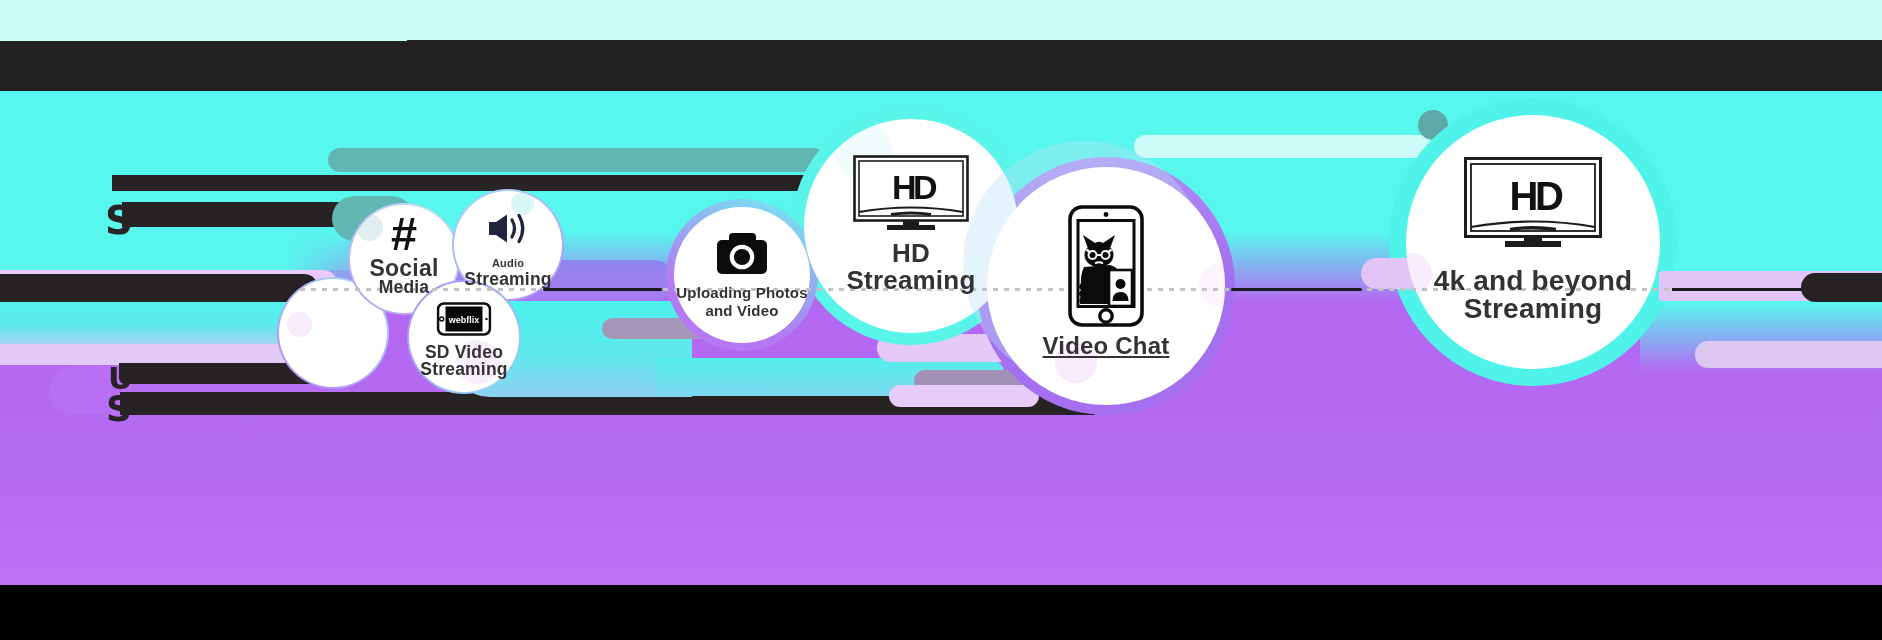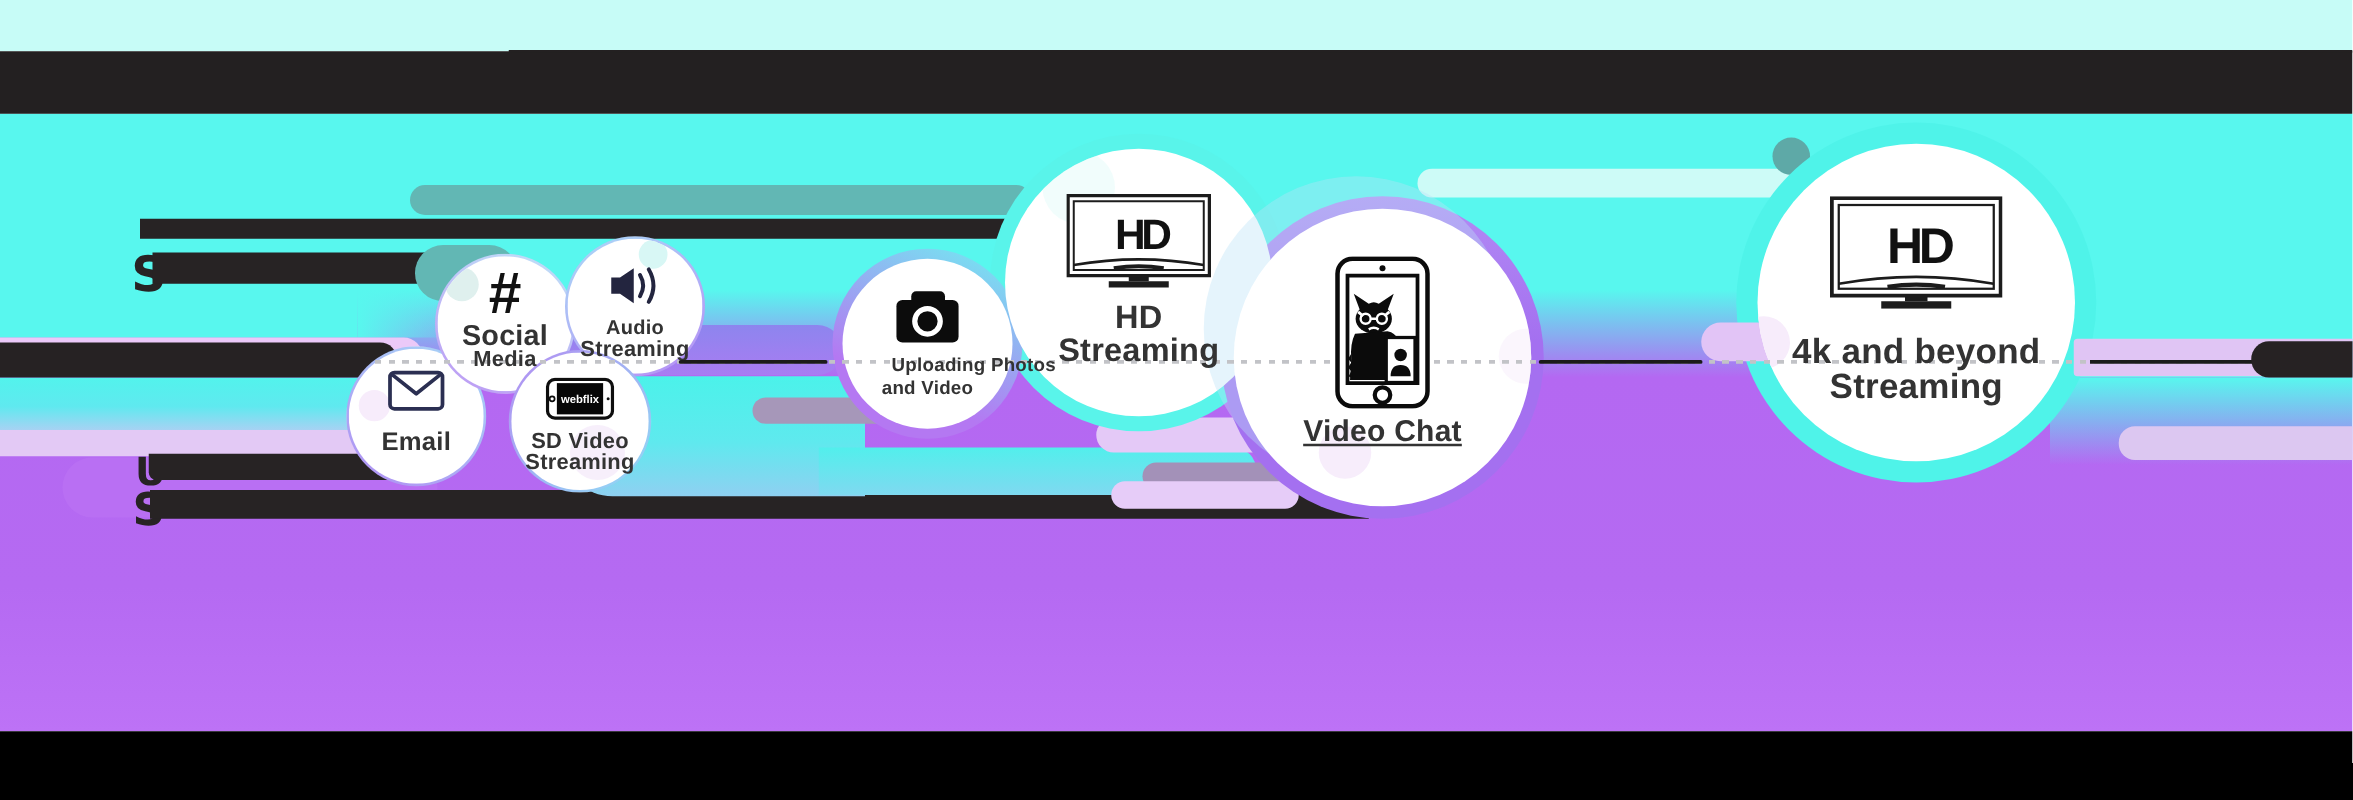--- a/index.html
+++ b/index.html
@@ -111,41 +111,34 @@
 
   <div style="left:1659px;top:271px;width:243px;height:29.5px;border-radius:3px;background:#e0c5f4;z-index:34;"></div>
   <div style="left:1695px;top:341px;width:207px;height:26.5px;border-radius:13px 0 0 13px;background:#dcc7f1;z-index:34;"></div>
 
   <div style="left:543px;top:287.8px;width:119px;height:2.8px;background:#1b1b1b;border-radius:2px;z-index:55;"></div>
   <div style="left:1231px;top:287.7px;width:131px;height:2.9px;background:#1b1b1b;border-radius:2px;z-index:55;"></div>
   <div style="left:1672px;top:287.7px;width:130px;height:2.9px;background:#1b1b1b;z-index:55;"></div>
 
   <div style="left:1801px;top:273px;width:105px;height:28.5px;border-radius:14.25px 0 0 14.25px;background:#262223;z-index:60;"></div>
 
-  <div class="bubble-content" style="left:277px;top:277px;width:112px;height:112px;">
-    <svg style="top:19px;" width="46" height="33" viewBox="0 0 46 33">
-      <rect x="2" y="2" width="42" height="29" rx="3.5" fill="none" stroke="#2b2f52" stroke-width="3"></rect>
-      <path d="M3.5,3.5 L23,19 L42.5,3.5" fill="none" stroke="#2b2f52" stroke-width="3" stroke-linejoin="round"></path>
-    </svg>
-    <div class="lbl" style="top:66px;font-size:20.5px;line-height:21px;">Email</div>
-  </div>
 
   <div class="bubble-content" style="left:348px;top:203px;width:112px;height:112px;">
     <div style="top:7px;width:100%;text-align:center;font-size:47px;font-weight:bold;color:#111;line-height:1;">#</div>
     <div class="lbl" style="top:56px;font-size:23px;line-height:19px;">Social</div>
     <div class="lbl" style="top:75px;font-size:17.5px;line-height:19px;">Media</div>
   </div>
 
   <div class="bubble-content" style="left:452px;top:189px;width:112px;height:112px;">
     <svg style="top:23px;" width="42" height="33" viewBox="0 0 42 33">
       <path d="M2,10 L9,10 L9,23 L2,23 Z M9,10 L20,2.5 L20,30.5 L9,23 Z" fill="#23253f"></path>
       <path d="M25,8 Q30,16.5 25,25" fill="none" stroke="#23253f" stroke-width="3.2" stroke-linecap="round"></path>
       <path d="M32,3.5 Q39.5,16.5 32,29.5" fill="none" stroke="#23253f" stroke-width="3.2" stroke-linecap="round"></path>
     </svg>
-    <div class="lbl" style="top:66px;font-size:16px;line-height:16px;">Audio</div>
+    <div class="lbl" style="top:66px;font-size:11px;line-height:16px;">Audio</div>
     <div class="lbl" style="top:82px;font-size:17.5px;line-height:16px;">Streaming</div>
   </div>
 
   <div class="bubble-content" style="left:407px;top:280px;width:114px;height:114px;">
     <svg style="top:22px;" width="55" height="34" viewBox="0 0 55 34">
       <rect x="1.5" y="1.5" width="52" height="31" rx="6" fill="#ffffff" stroke="#0e0e0e" stroke-width="2.6"></rect>
       <rect x="9" y="4.5" width="37" height="25" fill="#070707"></rect>
       <circle cx="5.2" cy="17" r="2" fill="none" stroke="#0e0e0e" stroke-width="1.4"></circle>
       <circle cx="50" cy="17" r="1.2" fill="#0e0e0e"></circle>
       <text x="27.5" y="20.5" text-anchor="middle" font-family="Liberation Sans, DejaVu Sans, sans-serif" font-size="9" font-weight="bold" fill="#ffffff">webflix</text>
@@ -153,21 +146,21 @@
     <div class="lbl" style="top:64px;font-size:17.5px;line-height:16.5px;">SD Video</div>
     <div class="lbl" style="top:80.5px;font-size:17.5px;line-height:16.5px;">Streaming</div>
   </div>
 
   <div class="bubble-content" style="left:674px;top:207px;width:136px;height:136px;">
     <svg style="top:25px;" width="50" height="43" viewBox="0 0 50 43">
       <rect x="12" y="1" width="27" height="14" rx="4" fill="#0c0c0c"></rect>
       <rect x="0" y="8" width="50" height="34" rx="5" fill="#0c0c0c"></rect>
       <circle cx="25" cy="25" r="10.2" fill="none" stroke="#ffffff" stroke-width="4.2"></circle>
     </svg>
-    <div class="lbl" style="top:77px;font-size:15px;line-height:18px;margin-left:37px;">Uploading Photos</div>
+    <div class="lbl" style="top:77px;font-size:15px;line-height:18px;">Uploading Photos</div>
     <div class="lbl" style="top:95px;font-size:15px;line-height:18px;">and Video</div>
   </div>
 
   <div class="bubble-content" style="left:804px;top:119px;width:214px;height:214px;">
     <svg style="top:36px;" width="116" height="76" viewBox="0 0 116 76">
       <rect x="1.5" y="1.5" width="113" height="64" fill="#ffffff" stroke="#1c1c1c" stroke-width="2.6"></rect>
       <rect x="6" y="6" width="104" height="55" fill="none" stroke="#1c1c1c" stroke-width="1.6"></rect>
       <path d="M6,57 Q58,48 110,57" fill="none" stroke="#1c1c1c" stroke-width="2"></path>
       <path d="M38,59.5 Q58,56.5 78,59.5" fill="none" stroke="#1c1c1c" stroke-width="3"></path>
       <rect x="50" y="66" width="16" height="4" fill="#1c1c1c"></rect>

